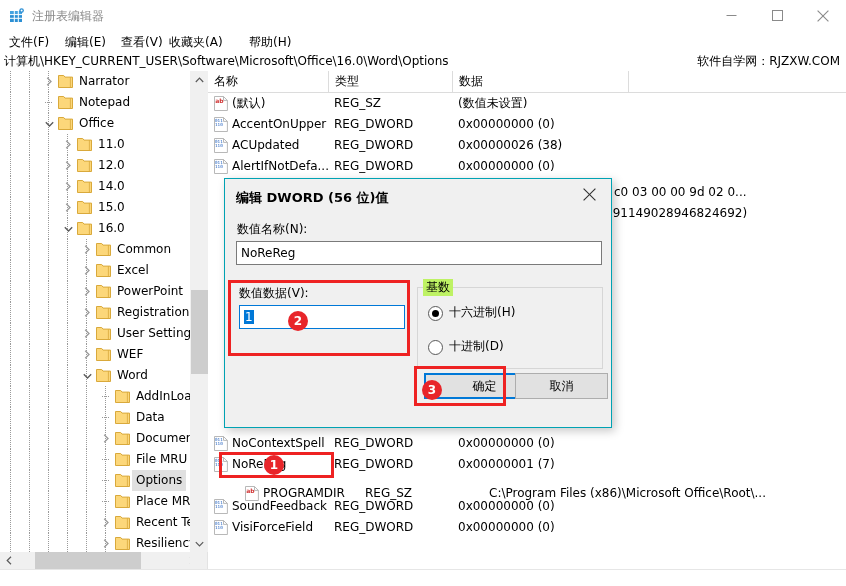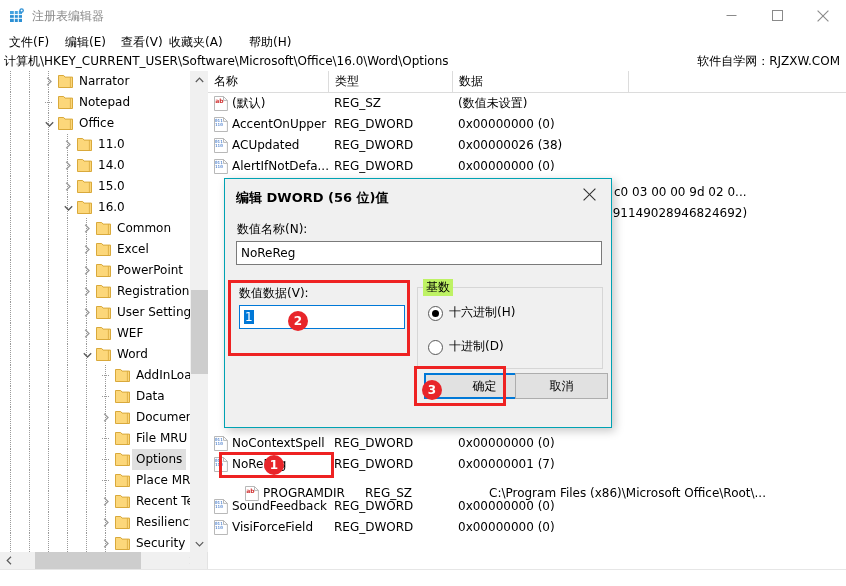--- a/index.html
+++ b/index.html
@@ -556,20 +556,36 @@
           <span class="dotline" style="left: 67px;"></span>
           <span class="tchev" style="left: 60px;">
             <svg width="6" height="9" viewBox="0 0 6 9">
               <polyline points="1.2,0.8 5,4.5 1.2,8.2" fill="none" stroke="#9a9a9a" stroke-width="1.3"></polyline>
             </svg>
           </span>
           <span class="tfolder" style="left: 77px;"><svg width="16" height="15" viewBox="0 0 16 15">
               <path d="M0.5 1.5 h5.2 l1.3 1.6 h7.5 v10.4 h-14 z" fill="#fcd77a" stroke="#d9a93b" stroke-width="1"></path>
               <path d="M12.4 3.1 v10.4" stroke="#d9a93b" stroke-width="0.8" fill="none"></path>
             </svg></span>
+          <span class="tlabel" style="left: 94px;">12.0</span>
+        </div>
+        <div class="tnode">
+          <span class="dotline" style="left: 10px;"></span>
+          <span class="dotline" style="left: 29px;"></span>
+          <span class="dotline" style="left: 48px;"></span>
+          <span class="dotline" style="left: 67px;"></span>
+          <span class="tchev" style="left: 60px;">
+            <svg width="6" height="9" viewBox="0 0 6 9">
+              <polyline points="1.2,0.8 5,4.5 1.2,8.2" fill="none" stroke="#9a9a9a" stroke-width="1.3"></polyline>
+            </svg>
+          </span>
+          <span class="tfolder" style="left: 77px;"><svg width="16" height="15" viewBox="0 0 16 15">
+              <path d="M0.5 1.5 h5.2 l1.3 1.6 h7.5 v10.4 h-14 z" fill="#fcd77a" stroke="#d9a93b" stroke-width="1"></path>
+              <path d="M12.4 3.1 v10.4" stroke="#d9a93b" stroke-width="0.8" fill="none"></path>
+            </svg></span>
           <span class="tlabel" style="left: 94px;">14.0</span>
         </div>
         <div class="tnode">
           <span class="dotline" style="left: 10px;"></span>
           <span class="dotline" style="left: 29px;"></span>
           <span class="dotline" style="left: 48px;"></span>
           <span class="dotline" style="left: 67px;"></span>
           <span class="tchev" style="left: 60px;">
             <svg width="6" height="9" viewBox="0 0 6 9">
               <polyline points="1.2,0.8 5,4.5 1.2,8.2" fill="none" stroke="#9a9a9a" stroke-width="1.3"></polyline>

